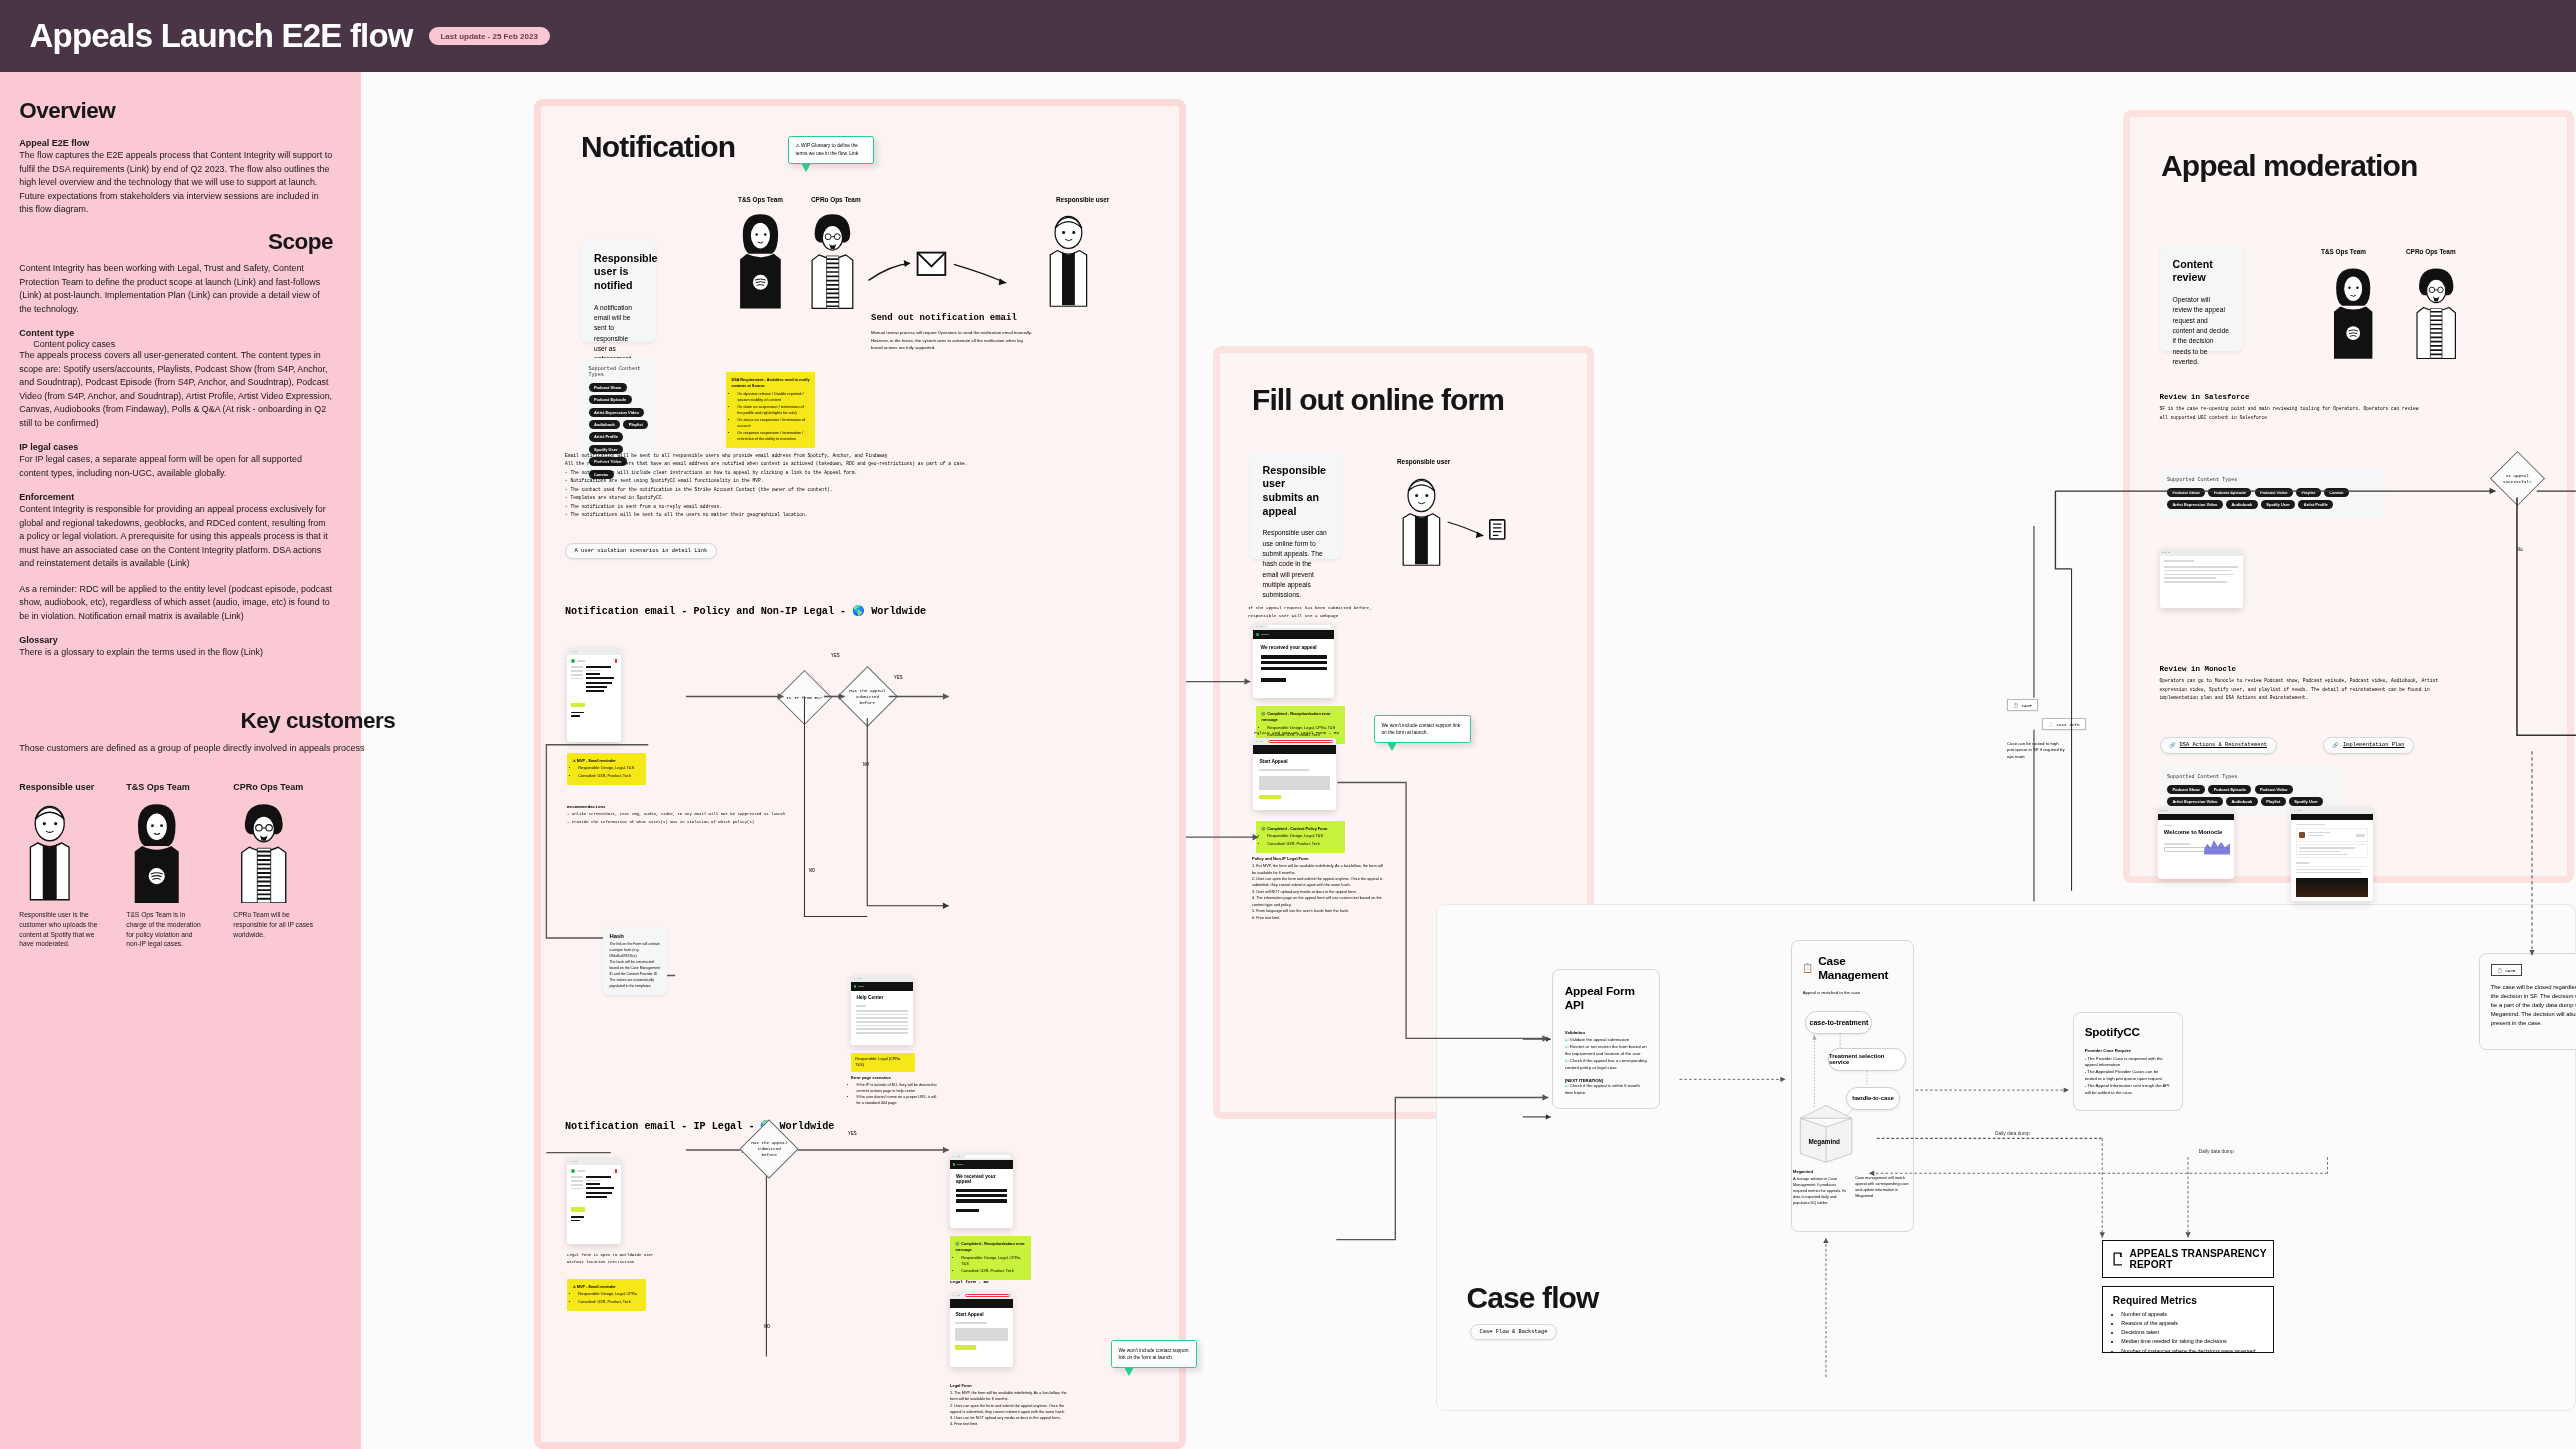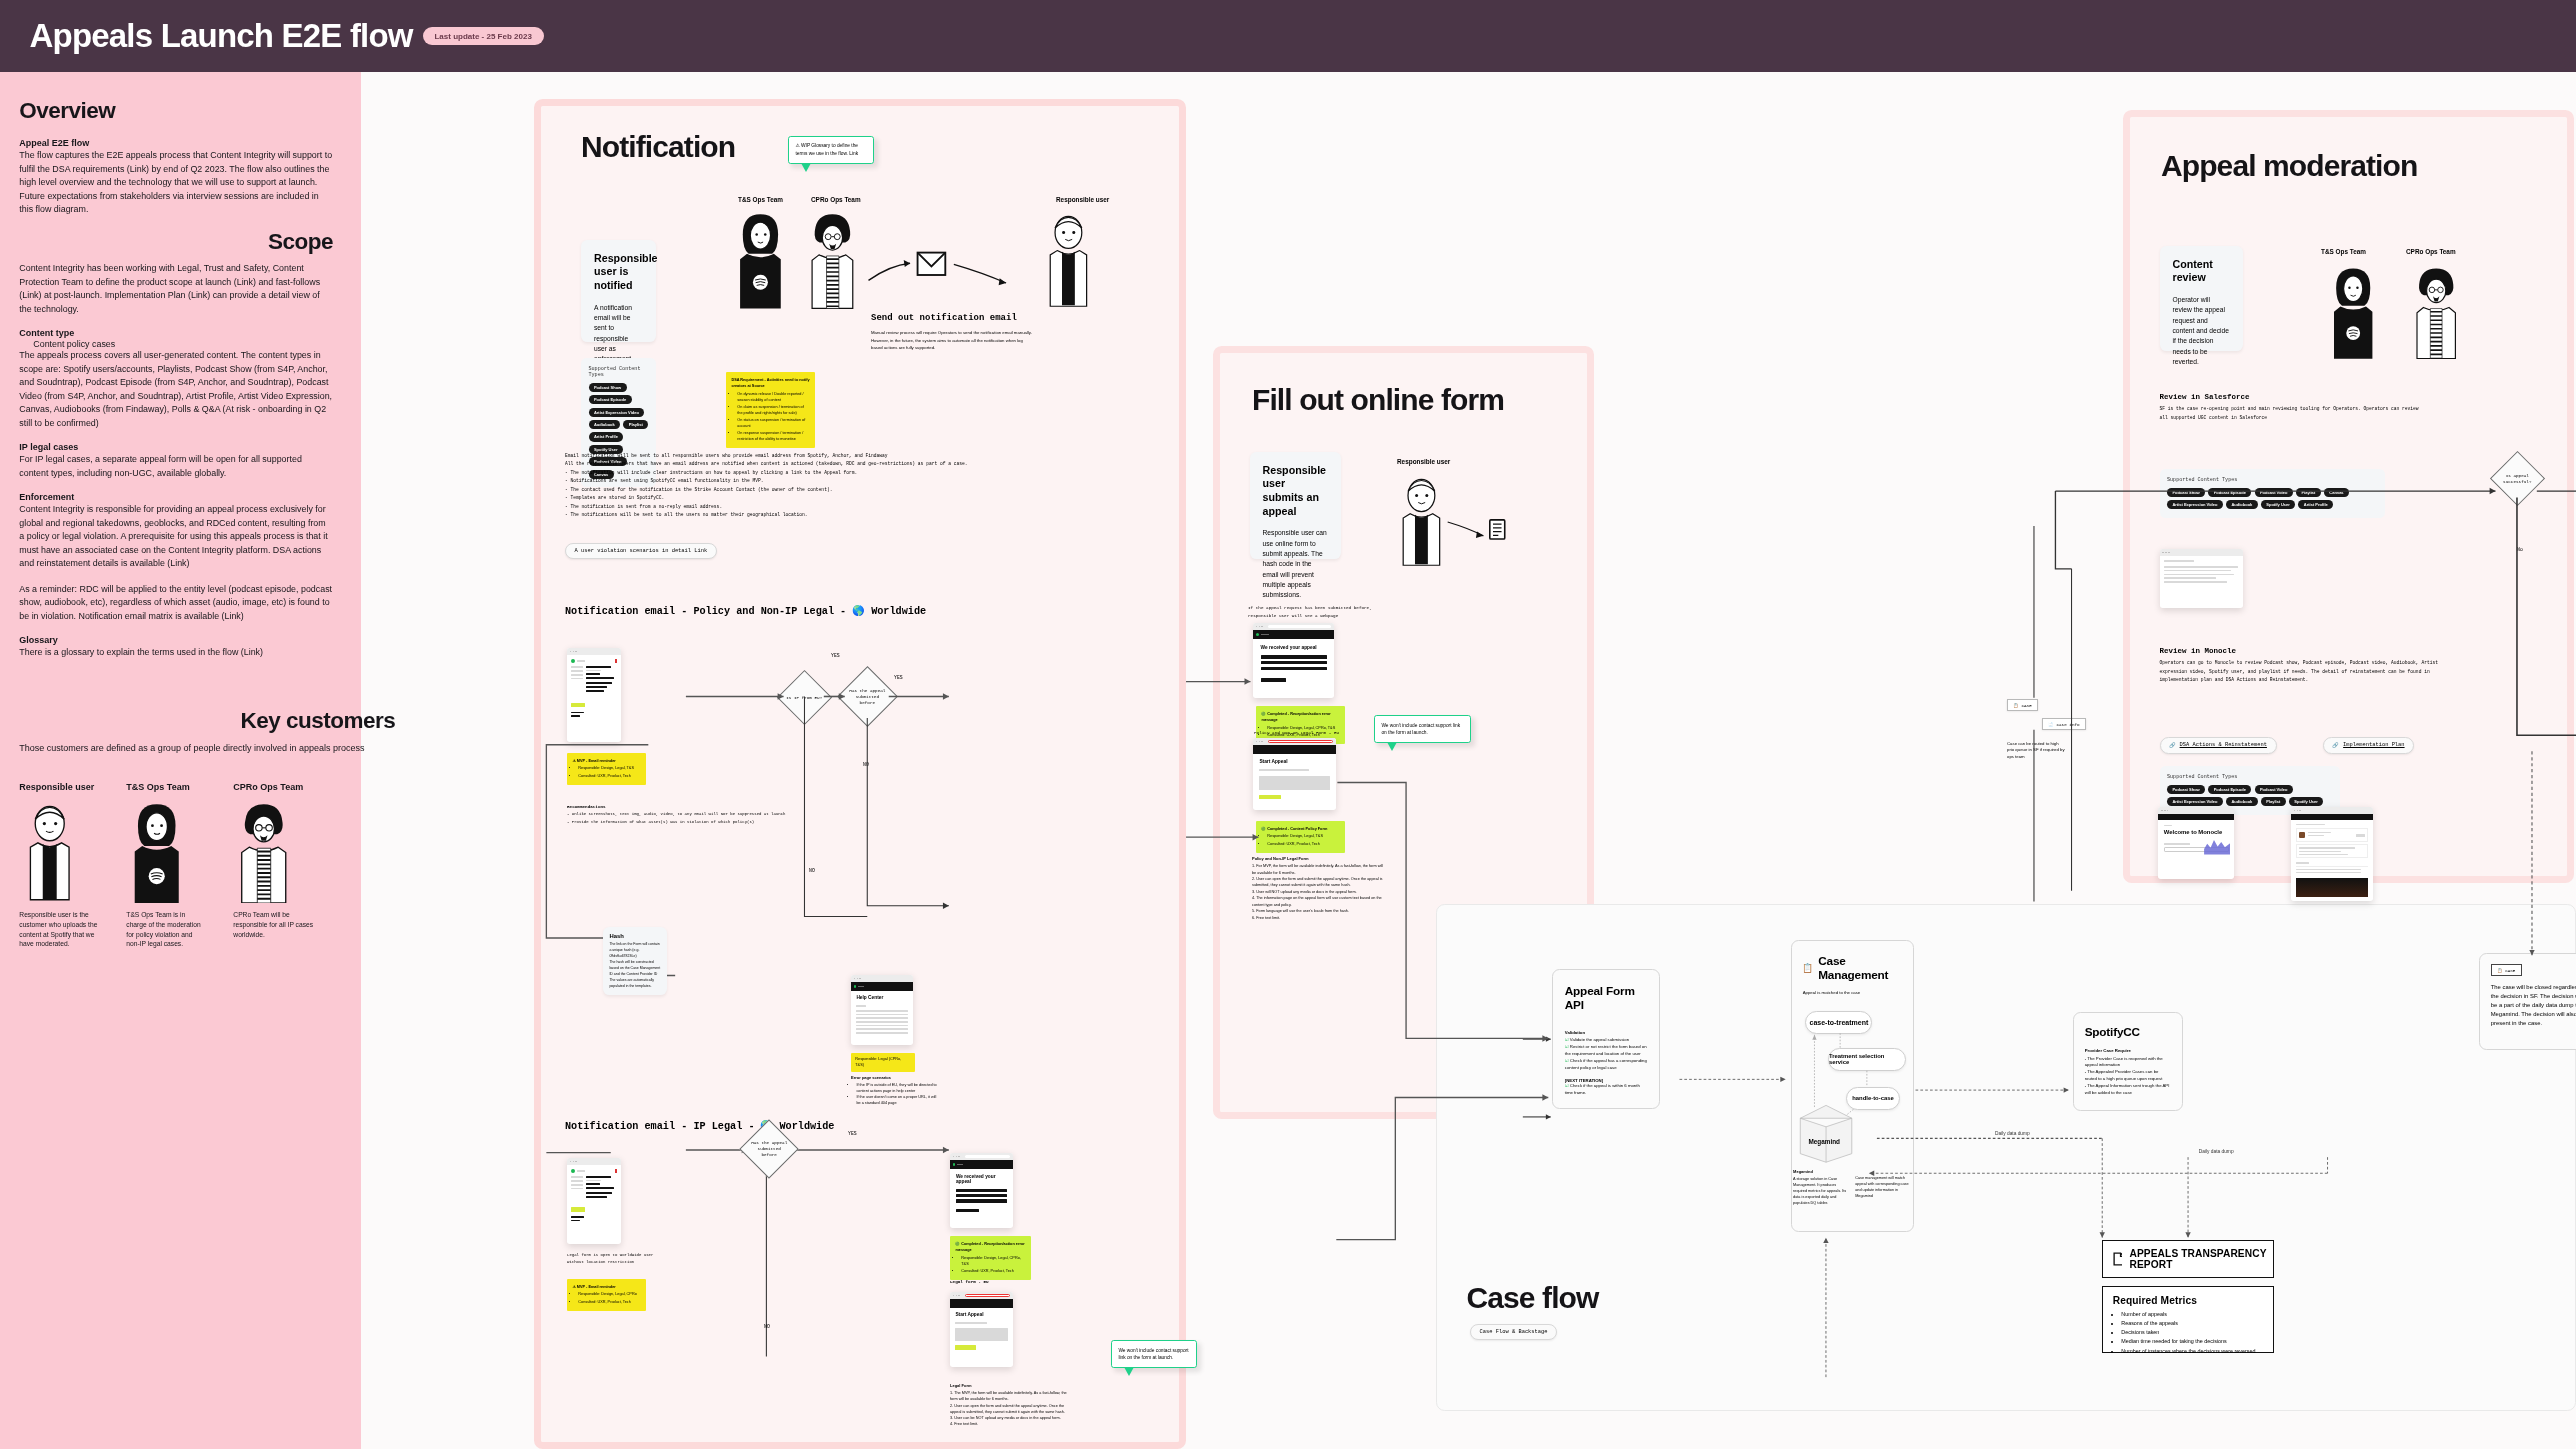--- a/index.html
+++ b/index.html
@@ -8,21 +8,21 @@
     font-family: "Liberation Sans", sans-serif;
     background:#fcfafa;
     position:relative;
     overflow:hidden;
   }
   .mono { font-family:"Liberation Mono", monospace; }
 
   
   #topbar {
     position:absolute; left:0; top:0; width:2576px; height:72px;
-    background:#4a3546; display:flex; align-items:center; padding-left:29.5px; gap:10px;
+    background:#4a3546; display:flex; align-items:center; padding-left:29.5px; gap:16px;
   }
   #topbar .title { color:#fff; font-size:33px; font-weight:700; letter-spacing:-0.8px; }
   #topbar .badge {
     background:#f9c8d2; color:#6b3b4c; font-size:8px; font-weight:600;
     border-radius:21.5px; padding:4.8px 11.8px; white-space:nowrap;
   }
 
   
   #sidepanel {
     position:absolute; left:0; top:72px; width:361px; height:1377px;
@@ -837,21 +837,21 @@
     <div class="body" style="padding:4.3px;">
       <div class="sk lt" style="width:40%;height:2.1px;"></div>
       <div class="sk lt" style="width:100%;height:1.6px;margin-top:3.8px;"></div>
       <div class="sk lt" style="width:90%;height:1.6px;"></div>
       <div class="sk lt" style="width:95%;height:1.6px;"></div>
       <div class="sk lt" style="width:70%;height:1.6px;"></div>
       <div class="sk lt" style="width:85%;height:1.6px;"></div>
     </div>
   </div>
 
-  <div style="position:absolute; left:29.5px; top:530px; width:284px;">
+  <div style="position:absolute; left:29.5px; top:548px; width:284px;">
     <div class="sec-label" style="font-size:7.5px;">Review in Monocle</div>
     <div class="bodytext-mono" style="margin-top:4.3px;">Operators can go to Monocle to review Podcast show, Podcast episode, Podcast video, Audiobook, Artist expression video, Spotify user, and playlist if needs. The detail of reinstatement can be found in implementation plan and DSA Actions and Reinstatement.</div>
   </div>
 
   <div class="chip" style="position:absolute; left:29.5px; top:620px;">
     <span>🔗</span>
     <u>DSA Actions &amp; Reinstatement</u>
   </div>
   <div class="chip" style="position:absolute; left:193px; top:620px;">
     <span>🔗</span>

